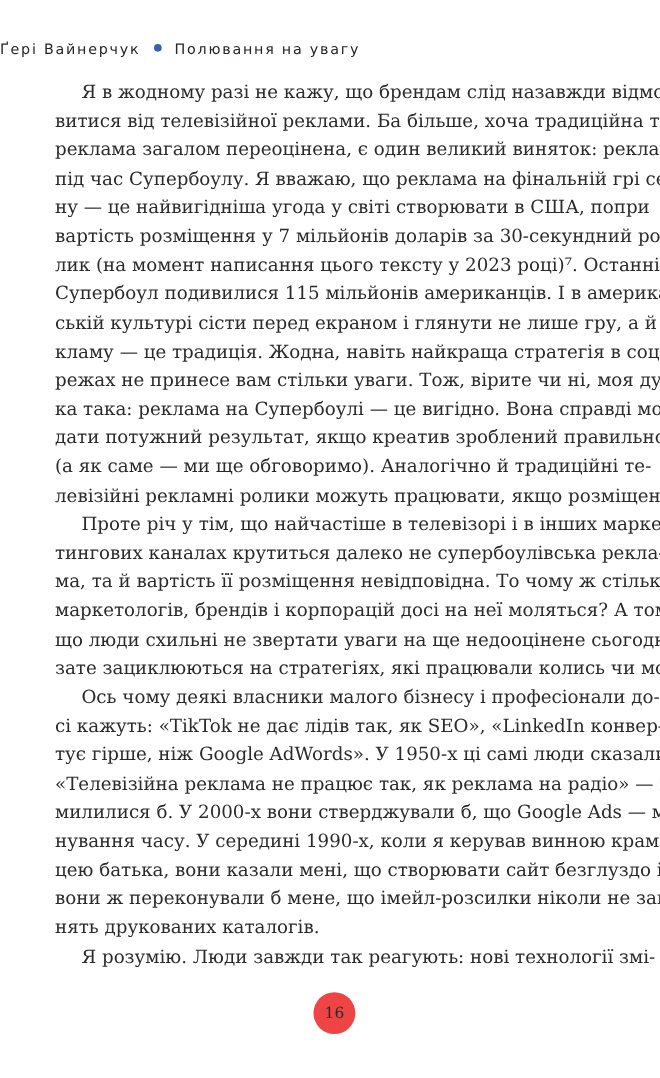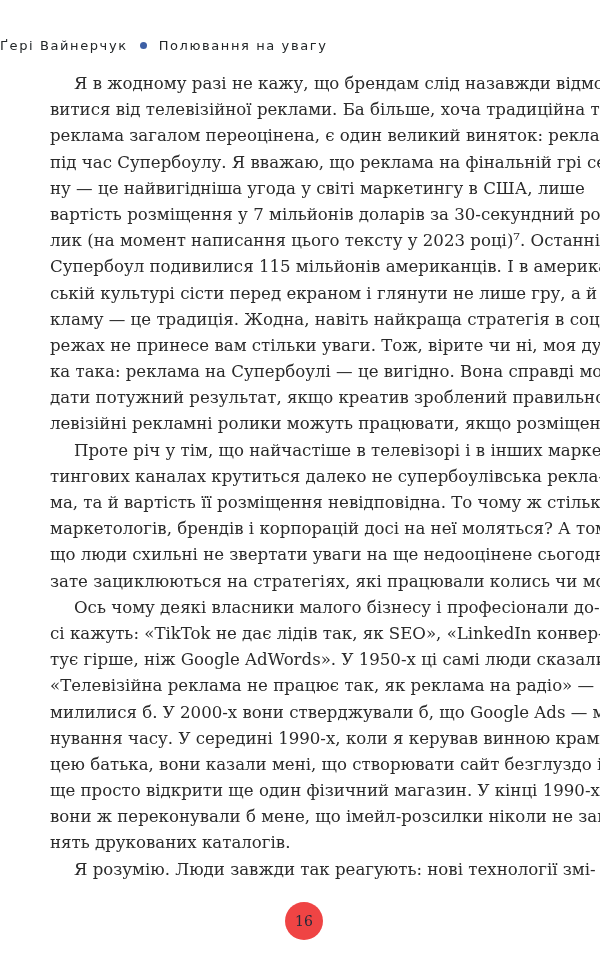--- a/index.html
+++ b/index.html
@@ -87,50 +87,50 @@
     <span>Ґері Вайнерчук</span><span class="sep-dot"></span><span>Полювання на увагу</span>
   </div>
 
   <div class="body-text">
 
     <div>
       <span class="line indent">Я в жодному разі не кажу, що брендам слід назавжди відмо-</span>
       <span class="line">витися від телевізійної реклами. Ба більше, хоча традиційна теле-</span>
       <span class="line">реклама загалом переоцінена, є один великий виняток: реклама</span>
       <span class="line">під час Супербоулу. Я вважаю, що реклама на фінальній грі сезо-</span>
-      <span class="line">ну — це найвигідніша угода у світі маркетингу в США, лише</span>
+      <span class="line">ну — це найвигідніша угода у світі створювати в США, попри</span>
       <span class="line">вартість розміщення у 7 мільйонів доларів за 30-секундний ро-</span>
       <span class="line">лик (на момент написання цього тексту у 2023 році)⁷. Останній</span>
       <span class="line">Супербоул подивилися 115 мільйонів американців. І в американ-</span>
       <span class="line">ській культурі сісти перед екраном і глянути не лише гру, а й ре-</span>
       <span class="line">кламу — це традиція. Жодна, навіть найкраща стратегія в соцме-</span>
       <span class="line">режах не принесе вам стільки уваги. Тож, вірите чи ні, моя дум-</span>
       <span class="line">ка така: реклама на Супербоулі — це вигідно. Вона справді може</span>
       <span class="line">дати потужний результат, якщо креатив зроблений правильно</span>
+      <span class="line">(а як саме — ми ще обговоримо). Аналогічно й традиційні те-</span>
       <span class="line">левізійні рекламні ролики можуть працювати, якщо розміщені</span>
     </div>
 
     <div>
       <span class="line indent">Проте річ у тім, що найчастіше в телевізорі і в інших марке-</span>
       <span class="line">тингових каналах крутиться далеко не супербоулівська рекла-</span>
       <span class="line">ма, та й вартість її розміщення невідповідна. То чому ж стільки</span>
       <span class="line">маркетологів, брендів і корпорацій досі на неї моляться? А тому</span>
       <span class="line">що люди схильні не звертати уваги на ще недооцінене сьогодні,</span>
       <span class="line">зате зациклюються на стратегіях, які працювали колись чи мо-</span>
     </div>
 
     <div>
       <span class="line indent">Ось чому деякі власники малого бізнесу і професіонали до-</span>
       <span class="line">сі кажуть: «TikTok не дає лідів так, як SEO», «LinkedIn конвер-</span>
       <span class="line">тує гірше, ніж Google AdWords». У 1950-х ці самі люди сказали б:</span>
       <span class="line">«Телевізійна реклама не працює так, як реклама на радіо» — і по-</span>
       <span class="line">милилися б. У 2000-х вони стверджували б, що Google Ads — мар-</span>
       <span class="line">нування часу. У середині 1990-х, коли я керував винною крамни-</span>
       <span class="line">цею батька, вони казали мені, що створювати сайт безглуздо і кра-</span>
-      <span class="line">ще просто відкрити ще один фізичний магазин. У кінці 1990-х</span>
       <span class="line">вони ж переконували б мене, що імейл-розсилки ніколи не замі-</span>
       <span class="line last">нять друкованих каталогів.</span>
     </div>
 
     <div>
       <span class="line indent">Я розумію. Люди завжди так реагують: нові технології змі-</span>
 
     </div>
 
   </div>

